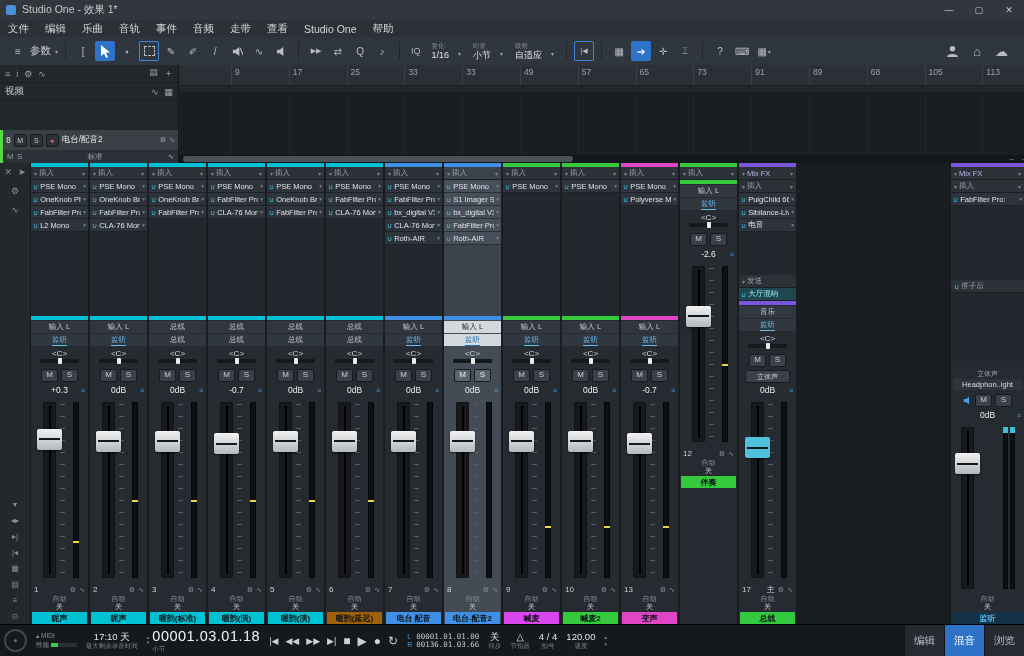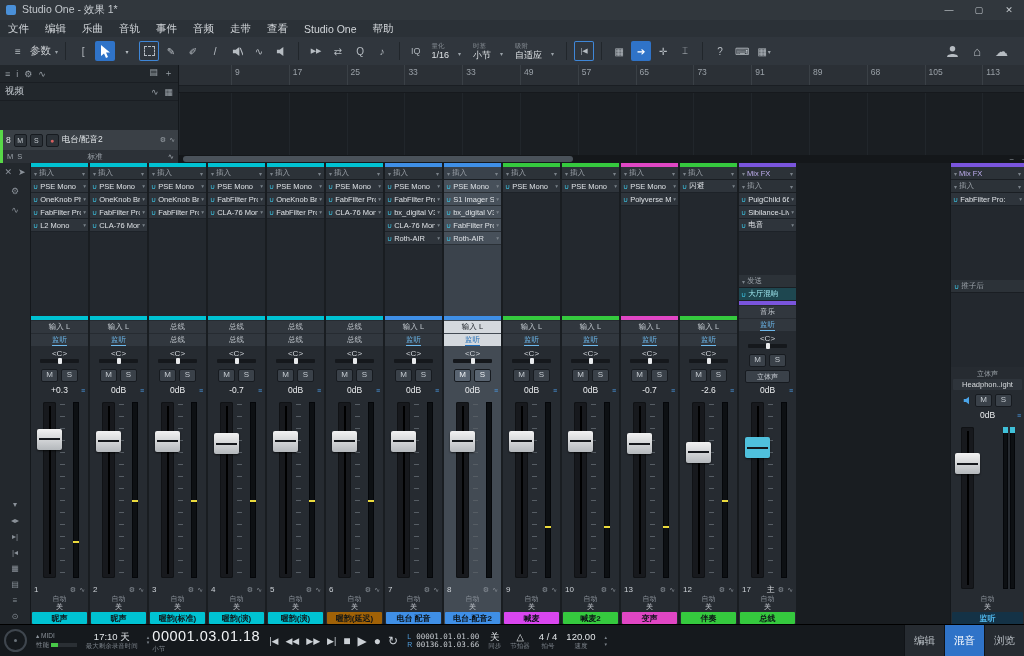--- a/index.html
+++ b/index.html
@@ -1029,27 +1029,20 @@
         </div>
         <div class="ntag" style="background:#e046c4">变声</div>
       </div>
       <div class="strip">
         <div class="cbar" style="background:#35c93e"></div>
         <div class="shead">
           <span class="tri">▾</span>
           <span class="shead-t">插入</span>
           <span class="tri">▾</span>
         </div>
-        <div class="ins">
-          <div class="slot">
-            <span class="pw">∪</span>
-            <span class="sn">闪避</span>
-            <span class="sa">▾</span>
-          </div>
-        </div>
         <div class="cbar" style="background:#35c93e"></div>
         <div class="io">
           <span>输入 L</span>
         </div>
         <div class="io">
           <span class="lnk">监听</span>
         </div>
         <div class="pan">&lt;C&gt;</div>
         <div class="pansl">
           <span class="pt"></span>

